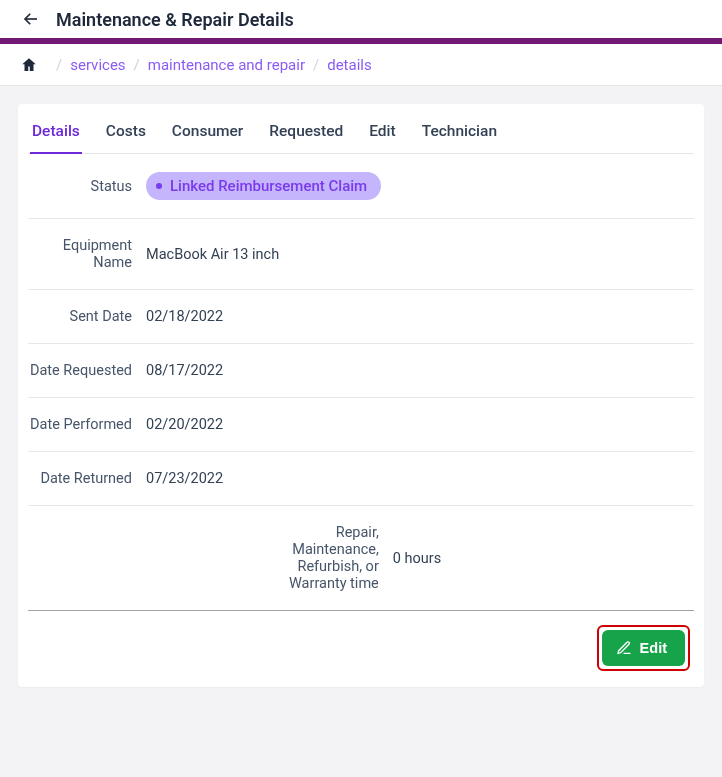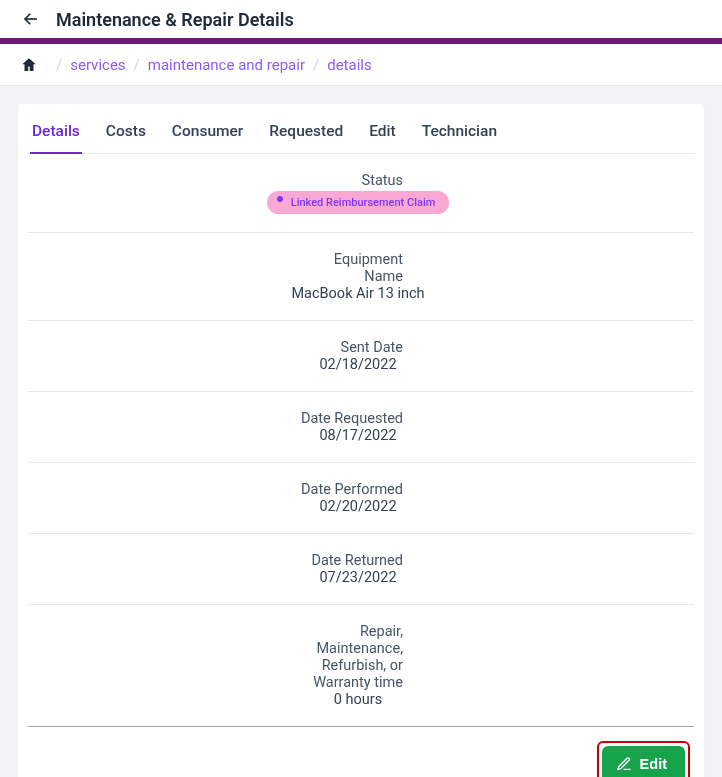--- a/index.html
+++ b/index.html
@@ -70,42 +70,42 @@
     color:#6d28d9;
     border-bottom: 2px solid #6d28d9;
     margin-bottom:-1px;
   }
   .detail-rows { border-top: none; }
   .detail-row {
     display:flex;
     align-items:center;
     padding: 18px 6px 18px 0;
     border-bottom: 1px solid #e5e7eb;
-    flex-direction: column;
   }
   .detail-row:last-of-type { border-bottom: 1px solid #a3a3a3; justify-content: center; }
   .detail-label {
     width: 118px;
     min-width:118px;
     text-align: right;
     color:#475569;
     font-size:14.5px;
     padding-right: 14px;
   }
   .detail-value {
     color:#334155;
     font-size:14.5px;
   }
   .status-pill {
     display:inline-flex;
-    background:#f9a8d4;
+    align-items:center;
+    background:#c4b5fd;
     color:#7c3aed;
     border-radius: 999px;
     padding: 5px 14px 5px 10px;
-    font-size:11px;
+    font-size:15px;
     font-weight:500;
   }
   .status-dot {
     width:6px; height:6px; border-radius:50%;
     background:#7c3aed;
     margin-right:8px;
   }
   .actions-row {
     display:flex;
     justify-content:flex-end;

